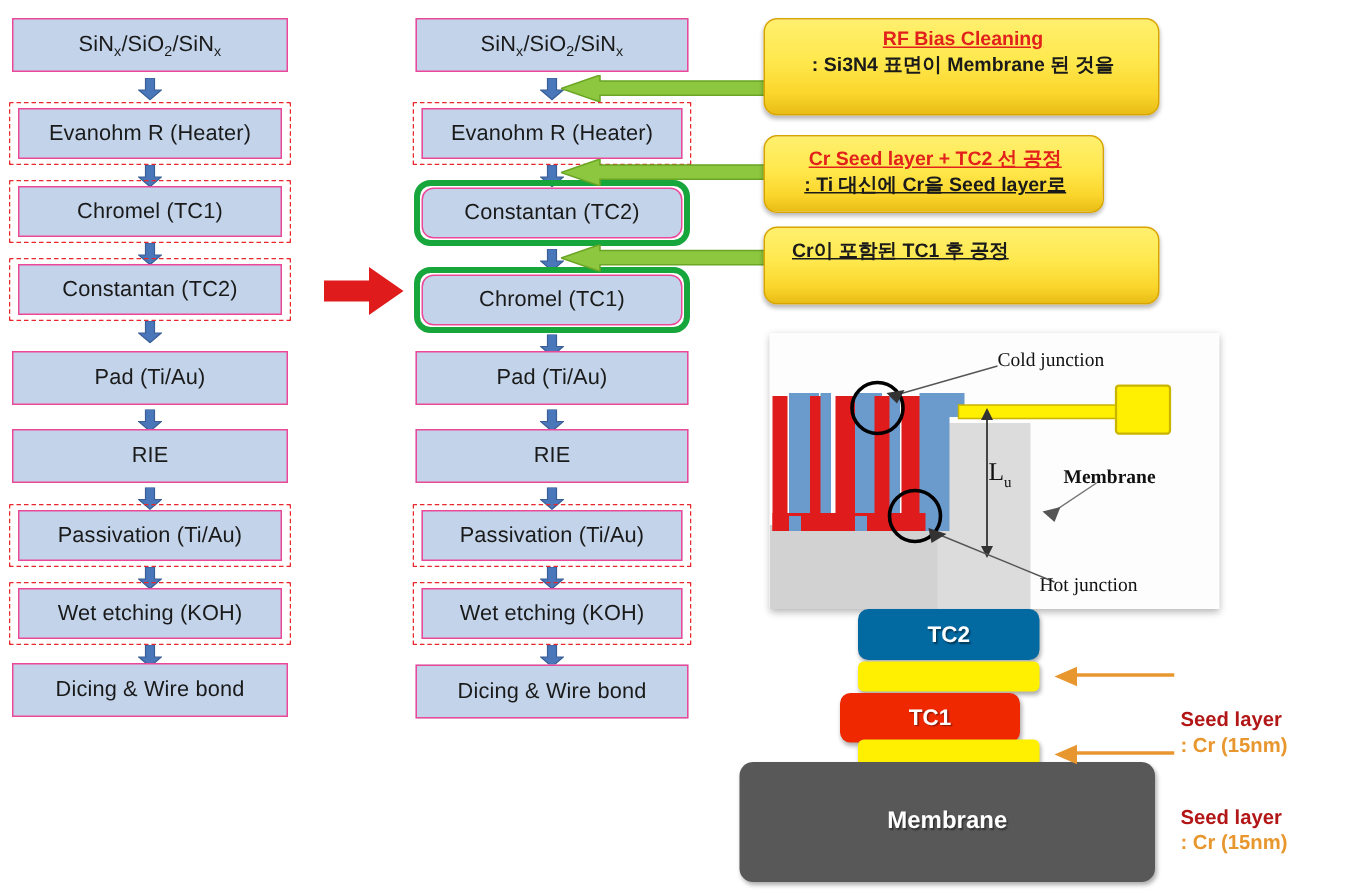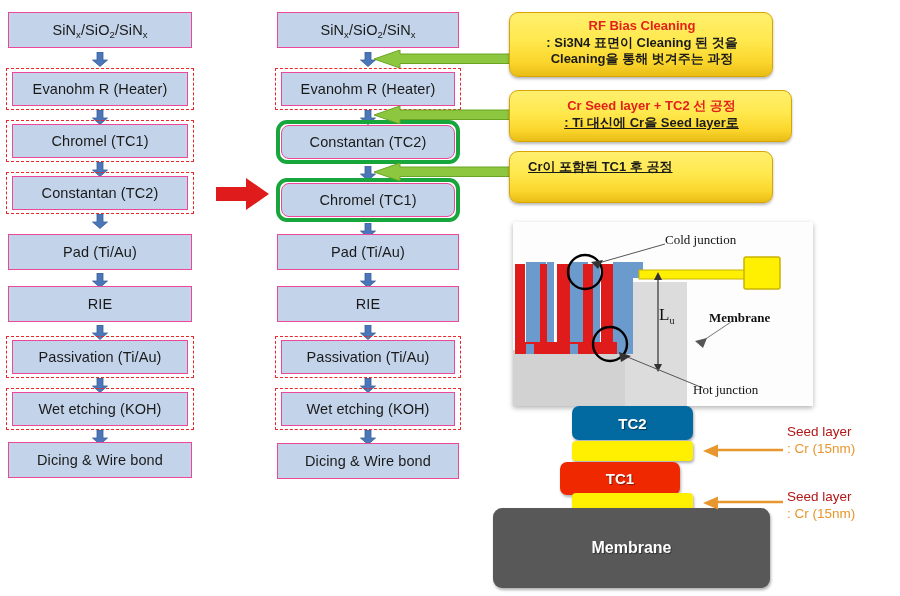--- a/index.html
+++ b/index.html
@@ -59,21 +59,21 @@
     background:linear-gradient(180deg,#ffef6e 0%,#ffe94f 42%,#fbd62c 78%,#e8bd16 100%);
     border:1.6px solid #d8a400;
     border-radius:9px;
     box-shadow:0 2px 3px rgba(0,0,0,.28);
     padding:5px 8px 6px 10px;
     text-align:center;
     font-size:13px;font-weight:bold;
     line-height:1.28;
     color:#1a1a1a;
   }
-  .callout .hl{color:#e2211c;}
+  .callout .hl{color:#e2211c;text-decoration:underline;}
   .callout .ul{text-decoration:underline;}
   .callout .ln{display:block;}
 
   
   .photo{
     position:absolute;
     background:#fdfdfd;
     box-shadow:0 2px 5px rgba(0,0,0,.30);
     overflow:hidden;
   }
@@ -86,22 +86,23 @@
   
   .stack-layer{
     position:absolute;box-sizing:border-box;
     border-radius:7px;
     display:flex;align-items:center;justify-content:center;
     color:#ffffff;font-weight:bold;font-size:15px;
     text-shadow:1px 1px 1px rgba(0,0,0,.45);
     box-shadow:1px 2px 3px rgba(0,0,0,.32);
   }
   .seed-label{
-    position:absolute;font-size:13.5px;font-weight:normal;line-height:1.25;
+    position:absolute;font-size:13.5px;font-weight:bold;line-height:1.25;
     white-space:nowrap;
+    margin-top:48px;
   }
   .seed-label .t1{color:#b31616;display:block;}
   .seed-label .t2{color:#e8962e;display:block;}
 </style>
 </head>
 <body>
 
 <div id="stage">
 
   <div>
@@ -251,25 +252,24 @@
   <svg class="green-arrow" style="left:374px;top:106px;width:140px;height:18px;" viewBox="0 0 140 18">
     <path d="M140 4 H26 V0 L0 9 L26 18 V13.5 H140 Z" fill="#8dc63f" stroke="#6aa524" stroke-width="1"></path>
   </svg>
 
   <svg class="green-arrow" style="left:374px;top:163px;width:140px;height:18px;" viewBox="0 0 140 18">
     <path d="M140 4 H26 V0 L0 9 L26 18 V13.5 H140 Z" fill="#8dc63f" stroke="#6aa524" stroke-width="1"></path>
   </svg>
 
   <div class="callout" style="left:509px;top:12px;width:264px;height:65px;">
     <span class="ln hl">RF Bias Cleaning</span>
-    <span class="ln">: Si3N4 표면이 Cleaning 된 것을</span>
-    <span class="ln">Cleaning을 통해 벗겨주는 과정</span>
-  </div>
-
-  <div class="callout" style="left:509px;top:90px;width:283px;height:52px;padding-top:7px;">
+    <span class="ln">: Si3N4 표면이 Membrane 된 것을</span>
+  </div>
+
+  <div class="callout" style="left:509px;top:90px;width:227px;height:52px;padding-top:7px;">
     <span class="ln hl">Cr Seed layer + TC2 선 공정</span>
     <span class="ln ul">: Ti 대신에 Cr을 Seed layer로</span>
   </div>
 
   <div class="callout" style="left:509px;top:151px;width:264px;height:52px;padding-top:7px;text-align:left;padding-left:18px;">
     <span class="ln ul">Cr이 포함된 TC1 후 공정</span>
   </div>
 
   <div class="photo" style="left:513px;top:222px;width:300px;height:184px;">
     <svg width="278" height="184" viewBox="0 0 278 184">

